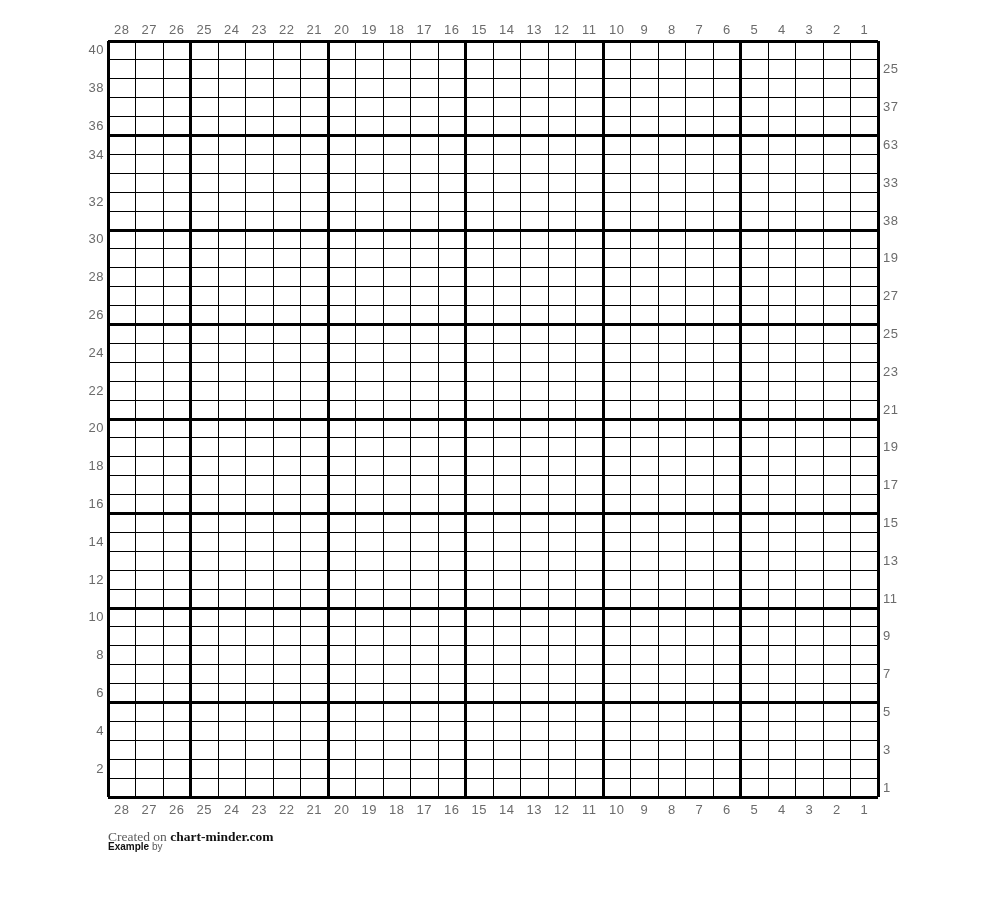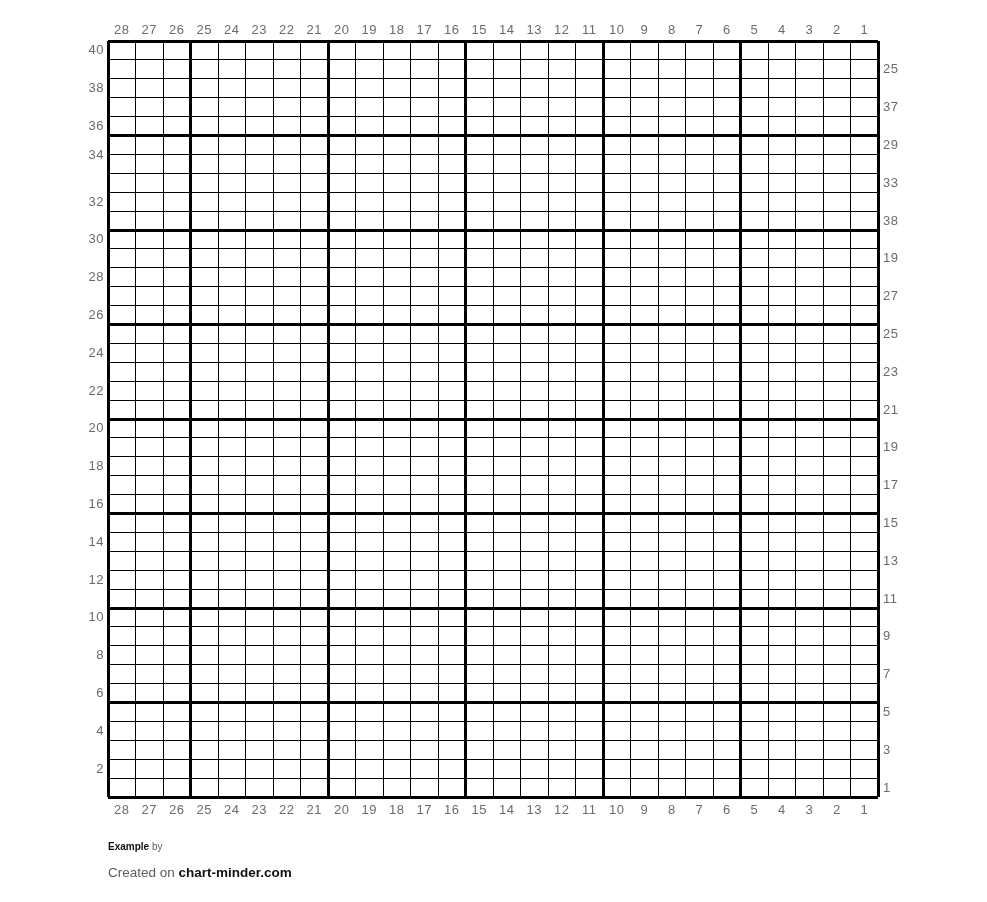--- a/index.html
+++ b/index.html
@@ -45,24 +45,25 @@
     font-weight: bold;
     color: #111111;
   }
   .caption-line1 .byline {
     font-weight: normal;
     color: #5c5c5c;
   }
   .caption-line2 {
     position: absolute;
     left: 108px;
-    top: 864px;
+    top: 828px;
     font-size: 13.5px;
     line-height: 17px;
     white-space: nowrap;
+    font-family: Liberation Serif, serif;
   }
   .caption-line2 .prefix {
     font-weight: normal;
     color: #5c5c5c;
   }
   .caption-line2 .site {
     font-weight: bold;
     color: #111111;
   }
 </style>
@@ -190,21 +191,21 @@
       <div class="axis-label row-left" style="left: 58px; top: 571.65px; width: 46px;">12</div>
       <div class="axis-label row-left" style="left: 58px; top: 609.45px; width: 46px;">10</div>
       <div class="axis-label row-left" style="left: 58px; top: 647.25px; width: 46px;">8</div>
       <div class="axis-label row-left" style="left: 58px; top: 685.05px; width: 46px;">6</div>
       <div class="axis-label row-left" style="left: 58px; top: 722.85px; width: 46px;">4</div>
       <div class="axis-label row-left" style="left: 58px; top: 760.65px; width: 46px;">2</div>
     </div>
   <div id="rightLabels">
       <div class="axis-label row-right" style="left: 883px; top: 61.35px; width: 40px;">25</div>
       <div class="axis-label row-right" style="left: 883px; top: 99.15px; width: 40px;">37</div>
-      <div class="axis-label row-right" style="left: 883px; top: 136.95px; width: 40px;">29</div>
+      <div class="axis-label row-right" style="left: 883px; top: 136.95px; width: 40px;">63</div>
       <div class="axis-label row-right" style="left: 883px; top: 174.75px; width: 40px;">33</div>
       <div class="axis-label row-right" style="left: 883px; top: 212.55px; width: 40px;">38</div>
       <div class="axis-label row-right" style="left: 883px; top: 250.35px; width: 40px;">19</div>
       <div class="axis-label row-right" style="left: 883px; top: 288.15px; width: 40px;">27</div>
       <div class="axis-label row-right" style="left: 883px; top: 325.95px; width: 40px;">25</div>
       <div class="axis-label row-right" style="left: 883px; top: 363.75px; width: 40px;">23</div>
       <div class="axis-label row-right" style="left: 883px; top: 401.55px; width: 40px;">21</div>
       <div class="axis-label row-right" style="left: 883px; top: 439.35px; width: 40px;">19</div>
       <div class="axis-label row-right" style="left: 883px; top: 477.15px; width: 40px;">17</div>
       <div class="axis-label row-right" style="left: 883px; top: 514.95px; width: 40px;">15</div>

